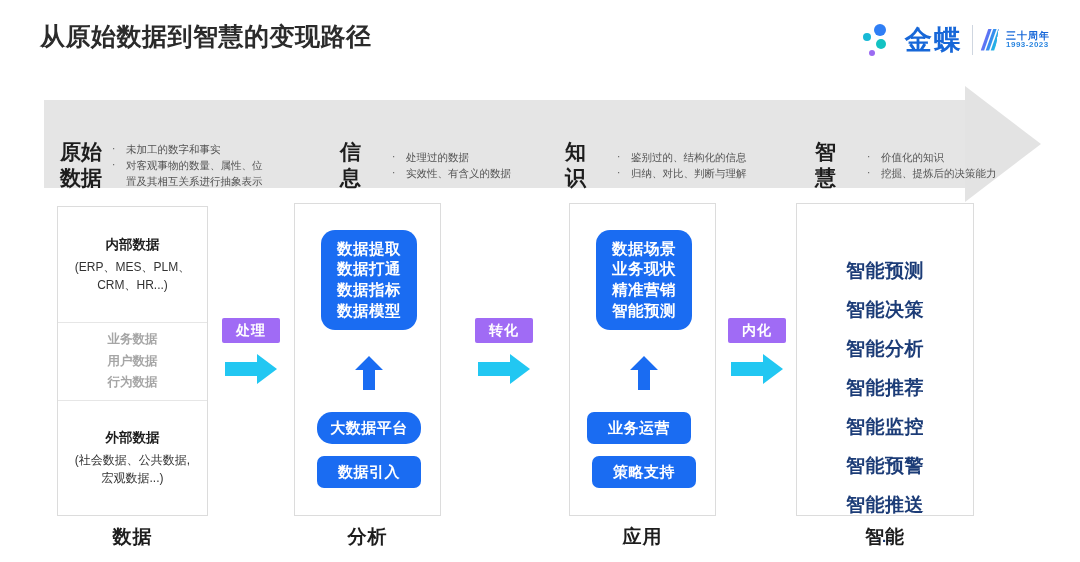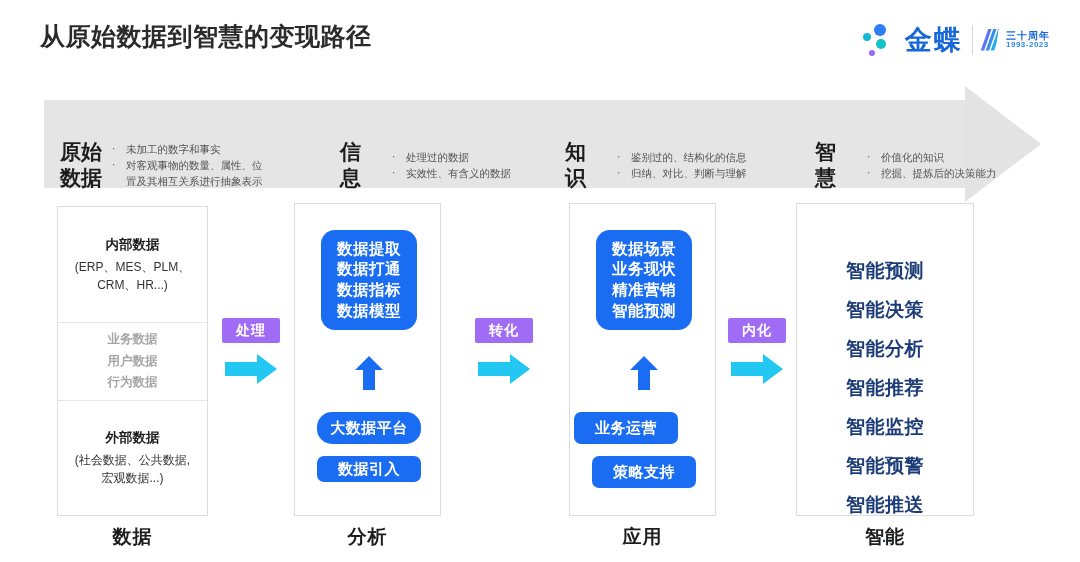--- a/index.html
+++ b/index.html
@@ -253,36 +253,36 @@
     <div class="l">数据打通</div>
     <div class="l">数据指标</div>
     <div class="l">数据模型</div>
   </div>
   <div class="up-arrow" style="left:60px;top:152px;">
     <svg width="28" height="34" viewBox="0 0 28 34">
         <path d="M14 0 L28 14 L20 14 L20 34 L8 34 L8 14 L0 14 Z" fill="#1a6cf2"></path>
       </svg>
   </div>
   <div class="pill" style="left:22px;top:208px;width:104px;height:32px;border-radius:15px;">大数据平台</div>
-  <div class="pill" style="left:22px;top:252px;width:104px;height:26px;">数据引入</div>
+  <div class="pill" style="left:22px;top:252px;width:104px;height:32px;">数据引入</div>
 </div>
 
 <div class="card" id="card-application">
   <div class="blue-box" style="left:26px;top:26px;width:96px;height:100px;">
     <div class="l">数据场景</div>
     <div class="l">业务现状</div>
     <div class="l">精准营销</div>
     <div class="l">智能预测</div>
   </div>
   <div class="up-arrow" style="left:60px;top:152px;">
     <svg width="28" height="34" viewBox="0 0 28 34">
         <path d="M14 0 L28 14 L20 14 L20 34 L8 34 L8 14 L0 14 Z" fill="#1a6cf2"></path>
       </svg>
   </div>
-  <div class="pill" style="left:4px;top:208px;width:104px;height:32px;">业务运营</div>
+  <div class="pill" style="left:17px;top:208px;width:104px;height:32px;">业务运营</div>
   <div class="pill" style="left:22px;top:252px;width:104px;height:32px;">策略支持</div>
 </div>
 
 <div class="card" id="card-intelligence">
   <div class="smart-list">
     <div class="s">智能预测</div>
     <div class="s">智能决策</div>
     <div class="s">智能分析</div>
     <div class="s">智能推荐</div>
     <div class="s">智能监控</div>

